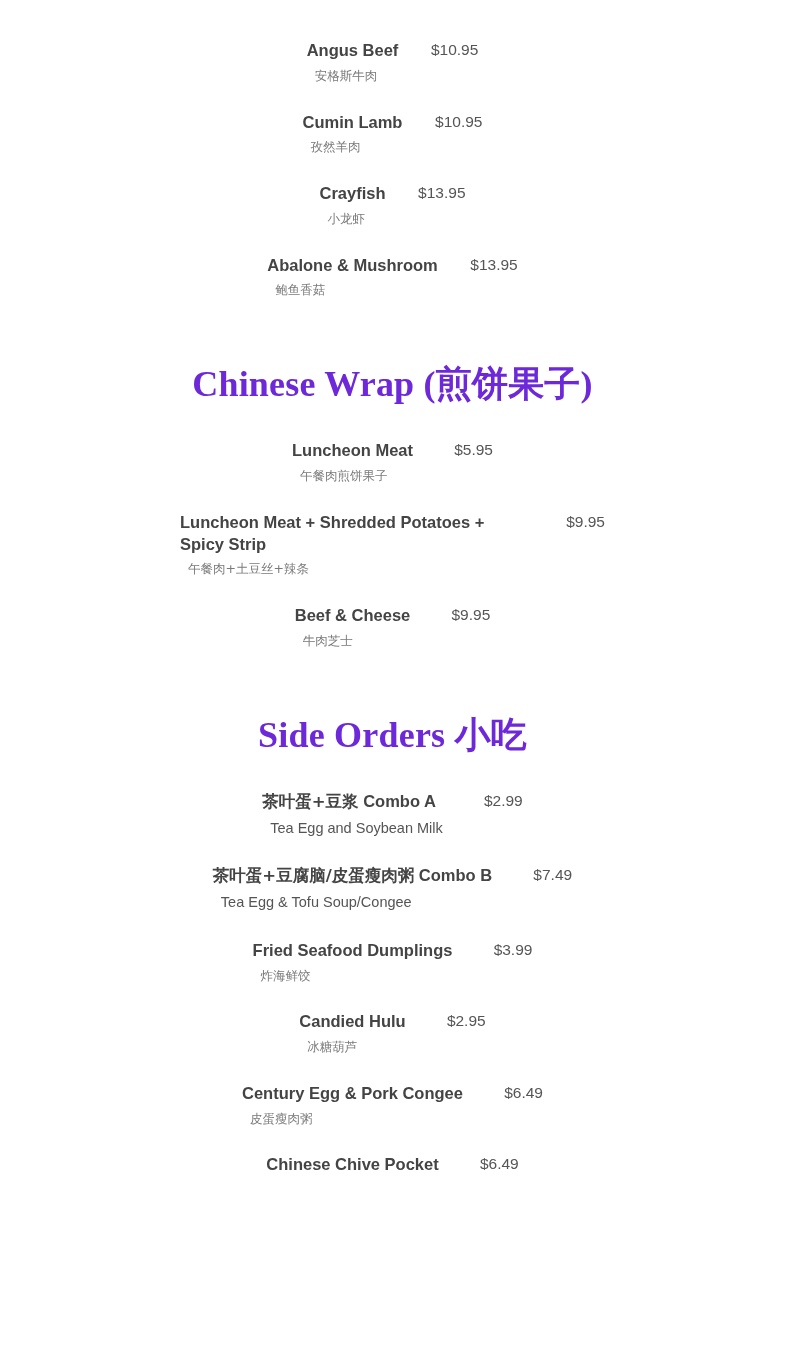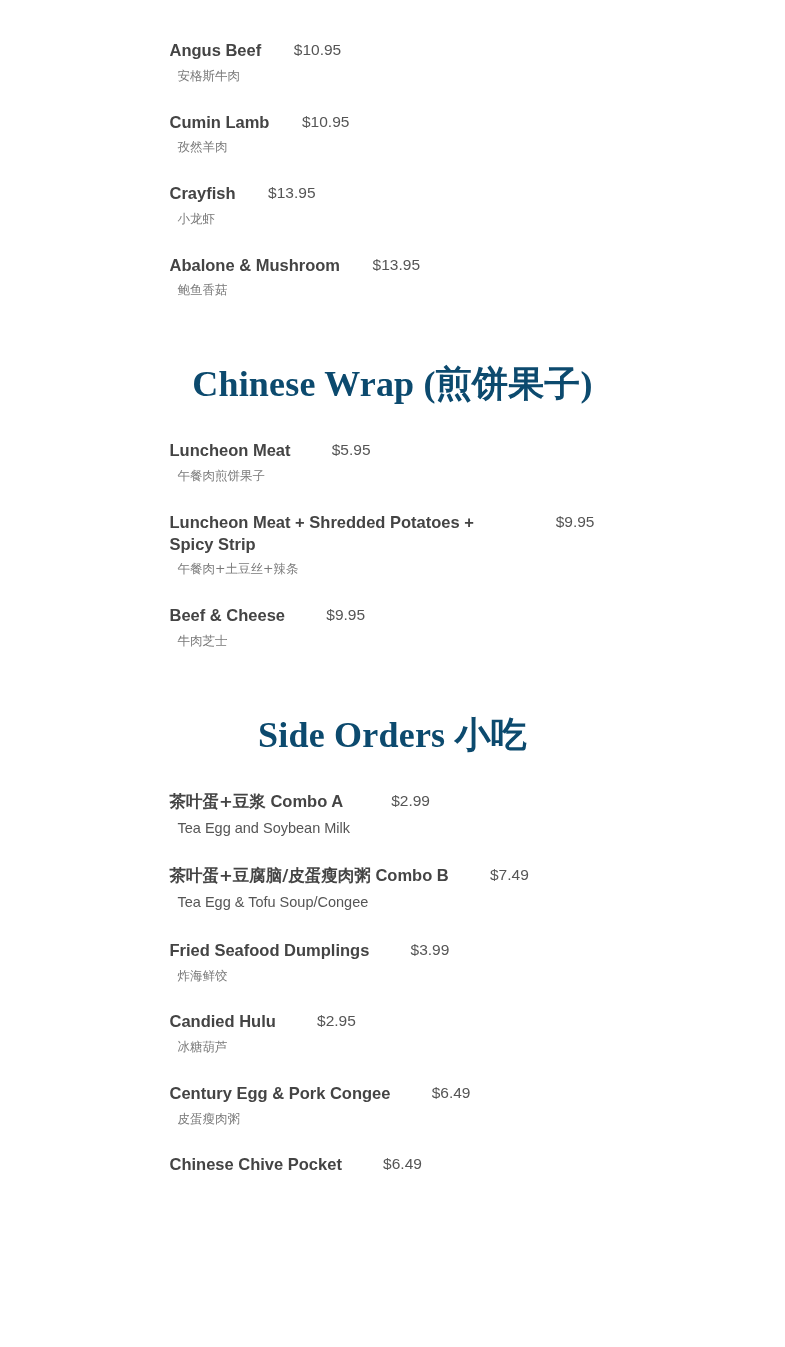--- a/index.html
+++ b/index.html
@@ -28,33 +28,33 @@
     padding-top: 24px;
     box-sizing: border-box;
   }
   
   .section-heading {
     text-align: center;
     font-family: "Liberation Serif", serif;
     font-weight: bold;
     font-size: 36px;
     line-height: 1.2;
-    color: #0c4a6e;
+    color: #6d28d9;
     margin: 62px 0 34px 0;
     letter-spacing: 0.2px;
   }
   .section-heading .cjk {
     font-family: "DejaVu Sans", sans-serif;
     font-weight: bold;
   }
   
   .item {
     display: flex;
     align-items: flex-start;
-    justify-content: flex-start;
+    justify-content: center;
     margin-bottom: 26px;
   }
   .item-left {
     flex: 0 1 auto;
     max-width: 345px;
   }
   .item-name {
     font-family: "Liberation Sans", sans-serif;
     font-weight: bold;
     font-size: 16.5px;

